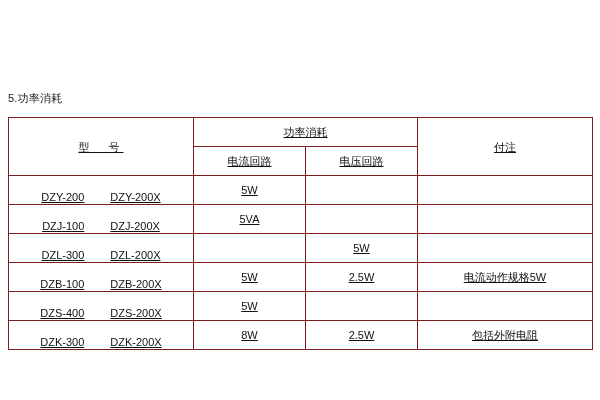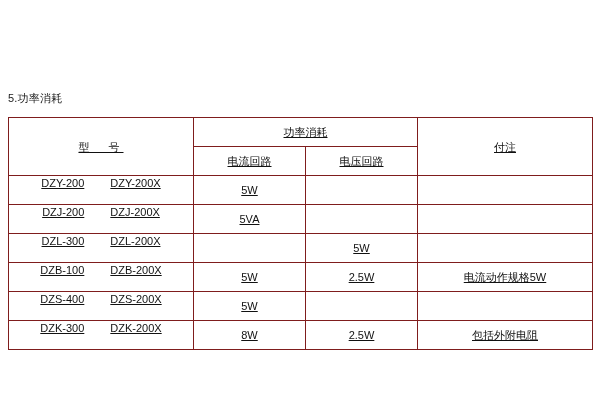--- a/index.html
+++ b/index.html
@@ -56,21 +56,21 @@
     text-decoration: underline;
   }
   .col-model   { width: 185px; }
   .col-volt    { width: 112px; }
   .col-curr    { width: 112px; }
   .col-remark  { width: 175px; }
 
   .model-cell {
     display: flex;
     justify-content: center;
-    align-items: flex-start;
+    align-items: flex-end;
     gap: 26px;
     height: 100%;
   }
   .model-a, .model-b {
     display: inline-block;
     white-space: nowrap;
     font-size: 11px;
   }
   .hdr-model {
     letter-spacing: 4px;
@@ -119,21 +119,21 @@
               <span class="model-b">DZY-200X</span>
             </div>
           </td>
           <td>5W</td>
           <td></td>
           <td></td>
         </tr>
         <tr>
           <td>
             <div class="model-cell">
-              <span class="model-a">DZJ-200</span>
+              <span class="model-a">DZJ-100</span>
               <span class="model-b">DZJ-200X</span>
             </div>
           </td>
           <td>5VA</td>
           <td></td>
           <td></td>
         </tr>
         <tr>
           <td>
             <div class="model-cell">

